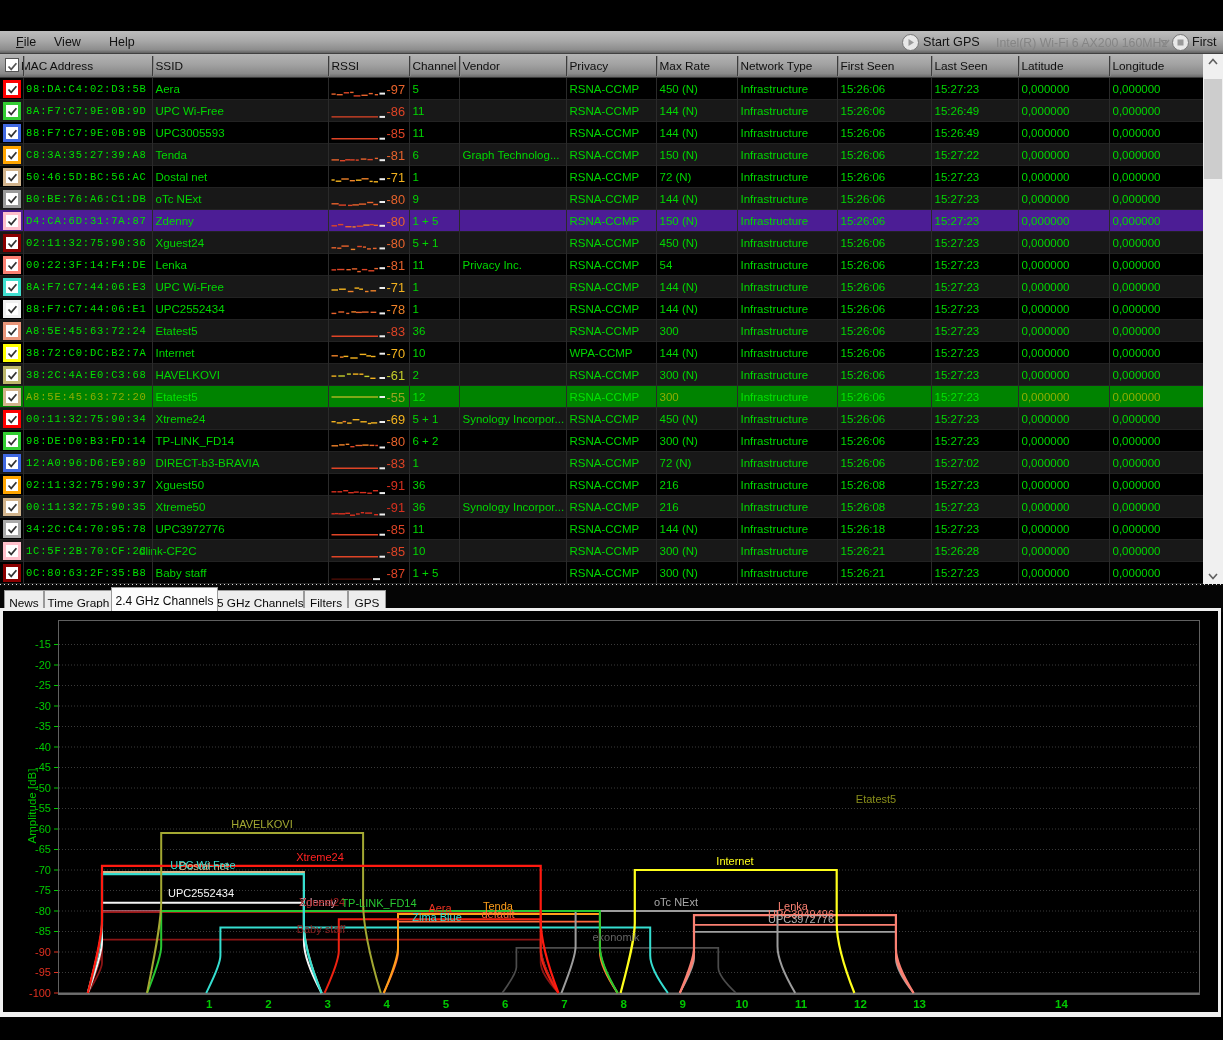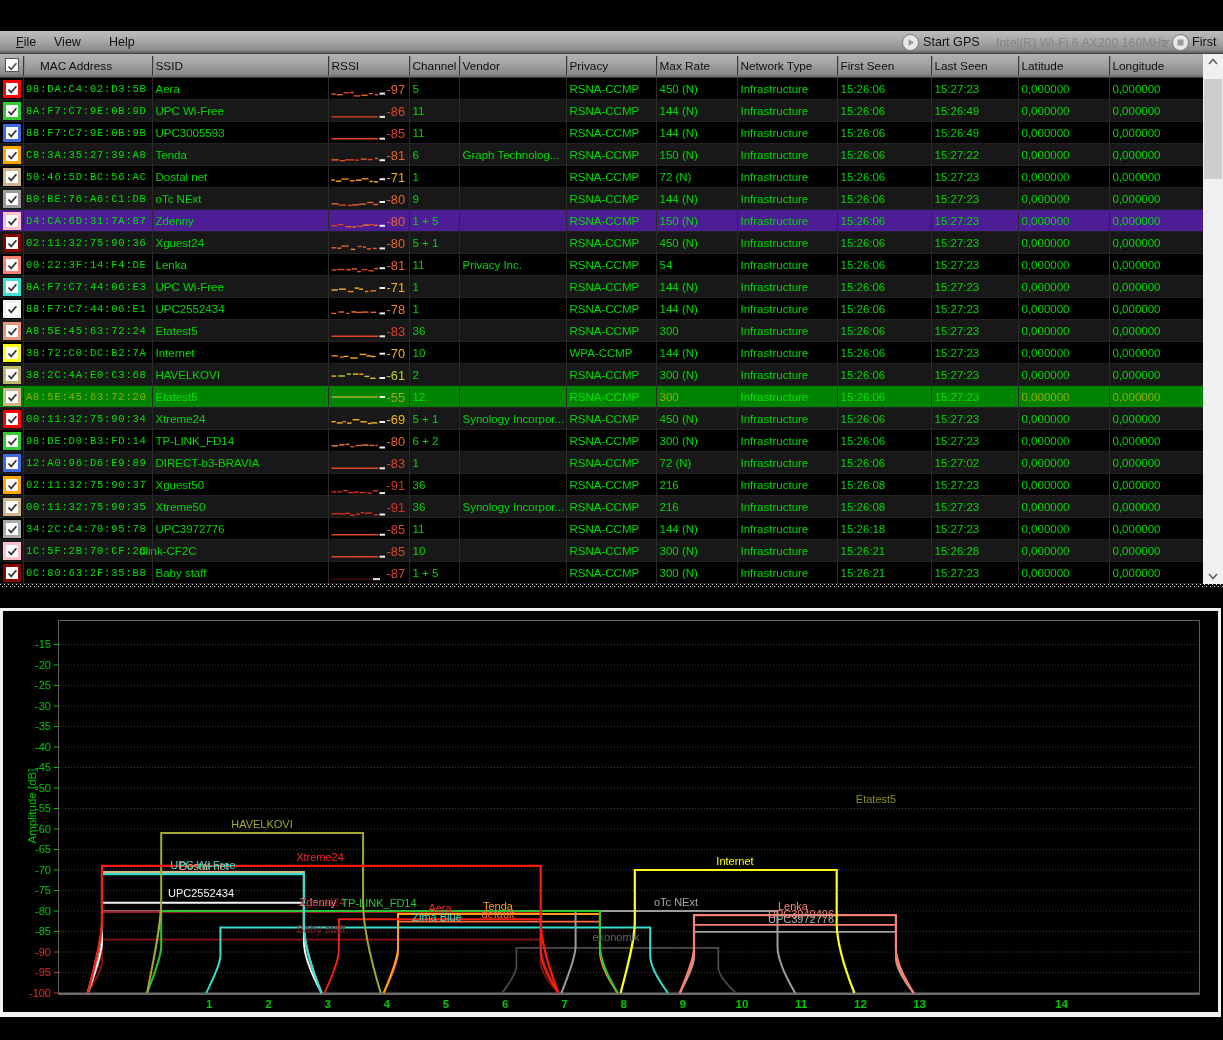--- a/index.html
+++ b/index.html
@@ -54,21 +54,21 @@
       <circle cx="8.5" cy="8.5" r="8" fill="#e8e8e8" stroke="#777"></circle>
       <rect x="5.5" y="5.5" width="6" height="6" fill="#9a9a9a"></rect>
     </svg>
     <span class="menu" style="left:1192px;font-size:12.6px">First</span>
   </div>
   <div id="thead">
     <span style="position:absolute;left:5px;top:4px;width:14px;height:14px;background:#fff;border:1px solid #555">
       <svg width="13" height="13" viewBox="0 0 13 13">
           <path d="M2.5 6.5 L5.2 9.4 L10.4 3.2" stroke="#555" stroke-width="1.7" fill="none"></path>
         </svg></span>
-    <span class="h" style="left:40px">MAC Address</span>
+    <span class="h" style="left:21px">MAC Address</span>
       <span class="h" style="left:155.5px">SSID</span>
       <span class="h" style="left:331.5px">RSSI</span>
       <span class="h" style="left:412.5px">Channel</span>
       <span class="h" style="left:462.5px">Vendor</span>
       <span class="h" style="left:569.5px">Privacy</span>
       <span class="h" style="left:659.5px">Max Rate</span>
       <span class="h" style="left:740.5px">Network Type</span>
       <span class="h" style="left:840.5px">First Seen</span>
       <span class="h" style="left:934.5px">Last Seen</span>
       <span class="h" style="left:1021.5px">Latitude</span>
@@ -849,20 +849,28 @@
     <svg width="20" height="530">
       <path d="M6 10 L10 5.5 L14 10" fill="none" stroke="#606060" stroke-width="1.6"></path>
       <path d="M6 520 L10 524.5 L14 520" fill="none" stroke="#606060" stroke-width="1.6"></path>
     </svg>
     <div class="thumb"></div>
   </div>
   <div id="dots">
       <i style="top:0"></i>
       <i style="top:1.6px;margin-left:2px"></i>
     </div>
+  <div id="tabs">
+    <div class="tab" style="left:4px;width:40px">News</div>
+    <div class="tab" style="left:44px;width:69px">Time Graph</div>
+    <div class="tab active" style="left:111px;width:107px">2.4 GHz Channels</div>
+    <div class="tab" style="left:216px;width:88px">5 GHz Channels</div>
+    <div class="tab" style="left:304px;width:44px">Filters</div>
+    <div class="tab" style="left:348px;width:38px">GPS</div>
+  </div>
   <div id="chartpanel"></div>
   <div id="chartbg"></div>
   <svg width="1223" height="1040" style="position:absolute;left:0;top:0" font-family="'Liberation Sans',sans-serif">
 <rect x="58.5" y="620.5" width="1141" height="374" fill="#000" stroke="#606060" stroke-width="1"></rect>
 <line x1="59" y1="644.5" x2="1198" y2="644.5" stroke="#3a3a3a" stroke-width="1" stroke-dasharray="1 2"></line>
       <line x1="59" y1="665.0" x2="1198" y2="665.0" stroke="#3a3a3a" stroke-width="1" stroke-dasharray="1 2"></line>
       <line x1="59" y1="685.5" x2="1198" y2="685.5" stroke="#3a3a3a" stroke-width="1" stroke-dasharray="1 2"></line>
       <line x1="59" y1="706.0" x2="1198" y2="706.0" stroke="#3a3a3a" stroke-width="1" stroke-dasharray="1 2"></line>
       <line x1="59" y1="726.5" x2="1198" y2="726.5" stroke="#3a3a3a" stroke-width="1" stroke-dasharray="1 2"></line>
       <line x1="59" y1="747.0" x2="1198" y2="747.0" stroke="#3a3a3a" stroke-width="1" stroke-dasharray="1 2"></line>

